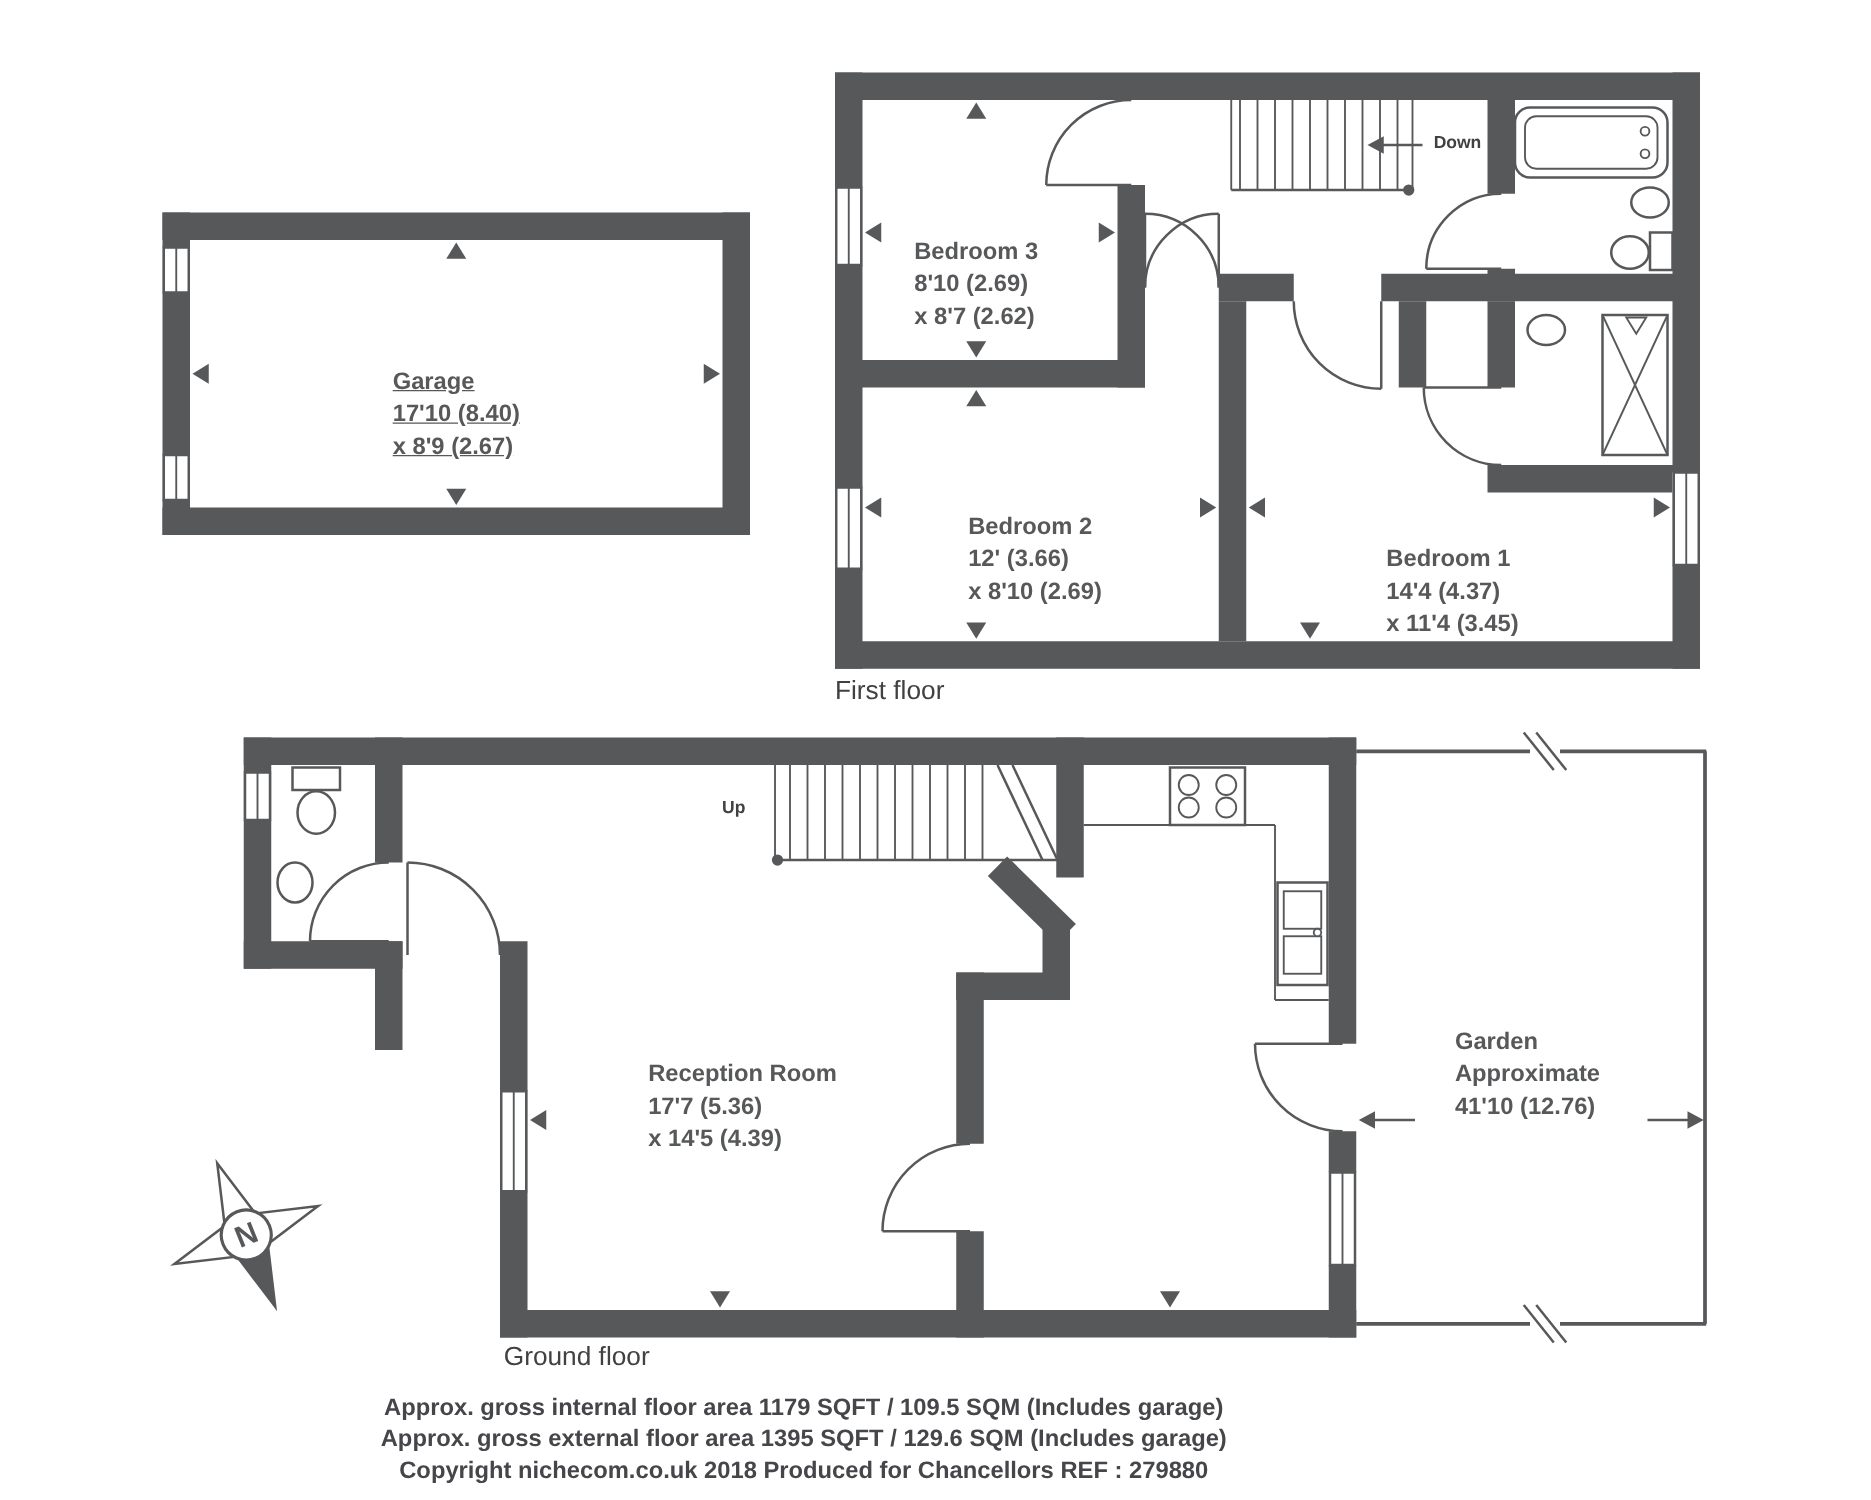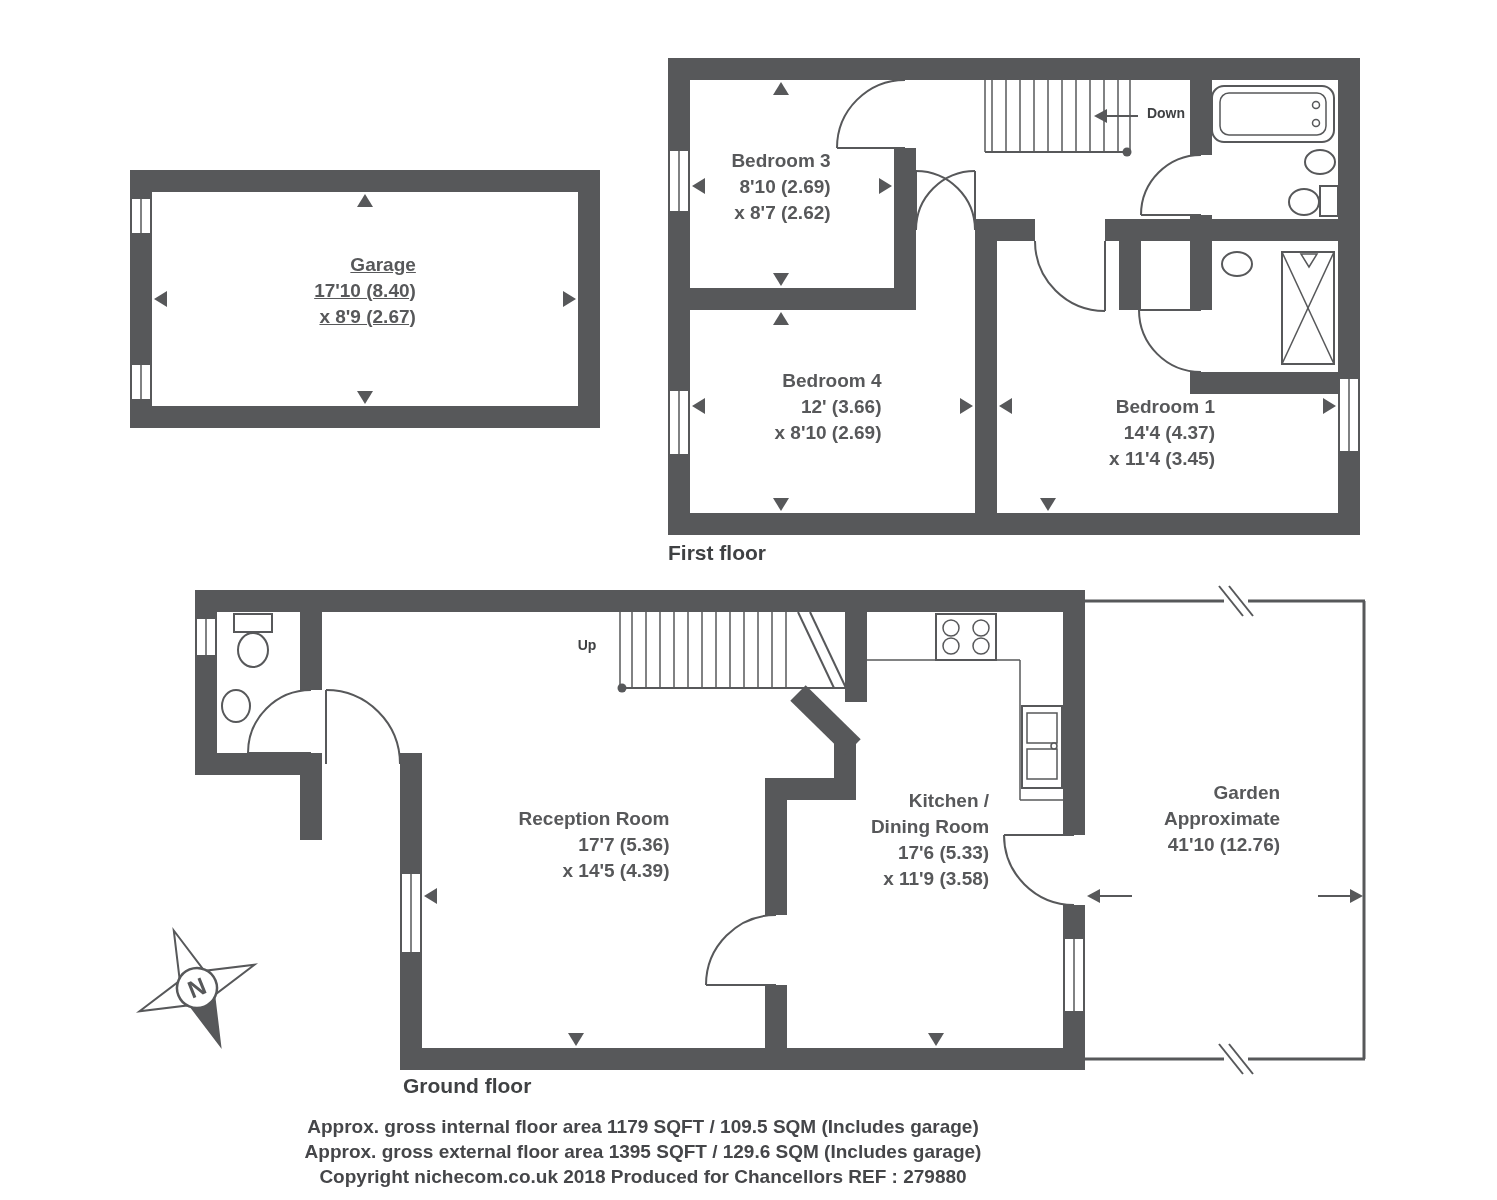--- a/index.html
+++ b/index.html
@@ -1,21 +1,21 @@
 <!DOCTYPE html>
 <html><head>
 <meta charset="utf-8">
 <style>
   html,body{margin:0;padding:0;background:#ffffff;}
   .canvas{position:relative;width:1497px;height:1200px;background:#ffffff;overflow:hidden;
           font-family:"Liberation Sans",sans-serif;}
   svg{position:absolute;left:0;top:0;}
-  .room-label{position:absolute;transform:translateX(-50%);text-align:right;
-              font-weight:700;font-size:19px;line-height:26px;color:#57585a;white-space:nowrap;}
-  .floor-label{position:absolute;font-weight:700;font-size:21px;color:#3f4143;white-space:nowrap;}
+  .room-label{position:absolute;transform:translateX(-50%);text-align:left;
+              font-weight:700;font-size:19px;line-height:26px;color:#57585a;white-space:nowrap;margin-top:41px;}
+  .floor-label{position:absolute;font-weight:400;font-size:21px;color:#3f4143;white-space:nowrap;}
   .stair-label{position:absolute;transform:translateX(-50%);font-weight:700;font-size:14px;
                color:#3f4143;white-space:nowrap;}
   .footer{position:absolute;left:0;top:1114px;width:1286px;text-align:center;
           font-weight:700;font-size:19px;line-height:25px;color:#454649;}
 </style>
 </head>
 <body>
 
 <div class="canvas">
 
@@ -285,43 +285,37 @@
   <div>x 8'9 (2.67)</div>
 </div>
 
 <div class="room-label" style="left:781px;top:148px;">
   <div>Bedroom 3</div>
   <div>8'10 (2.69)</div>
   <div>x 8'7 (2.62)</div>
 </div>
 
 <div class="room-label" style="left:828px;top:368px;">
-  <div>Bedroom 4</div>
+  <div>Bedroom 2</div>
   <div>12' (3.66)</div>
   <div>x 8'10 (2.69)</div>
 </div>
 
 <div class="room-label" style="left:1162px;top:394px;">
   <div>Bedroom 1</div>
   <div>14'4 (4.37)</div>
   <div>x 11'4 (3.45)</div>
 </div>
 
 <div class="room-label" style="left:594px;top:806px;">
   <div>Reception Room</div>
   <div>17'7 (5.36)</div>
   <div>x 14'5 (4.39)</div>
 </div>
 
-<div class="room-label" style="left:930px;top:788px;">
-  <div>Kitchen /</div>
-  <div>Dining Room</div>
-  <div>17'6 (5.33)</div>
-  <div>x 11'9 (3.58)</div>
-</div>
 
 <div class="room-label" style="left:1222px;top:780px;">
   <div>Garden</div>
   <div>Approximate</div>
   <div>41'10 (12.76)</div>
 </div>
 
 <div class="stair-label" style="left:1166px;top:105px;">Down</div>
 <div class="stair-label" style="left:587px;top:637px;">Up</div>
 

